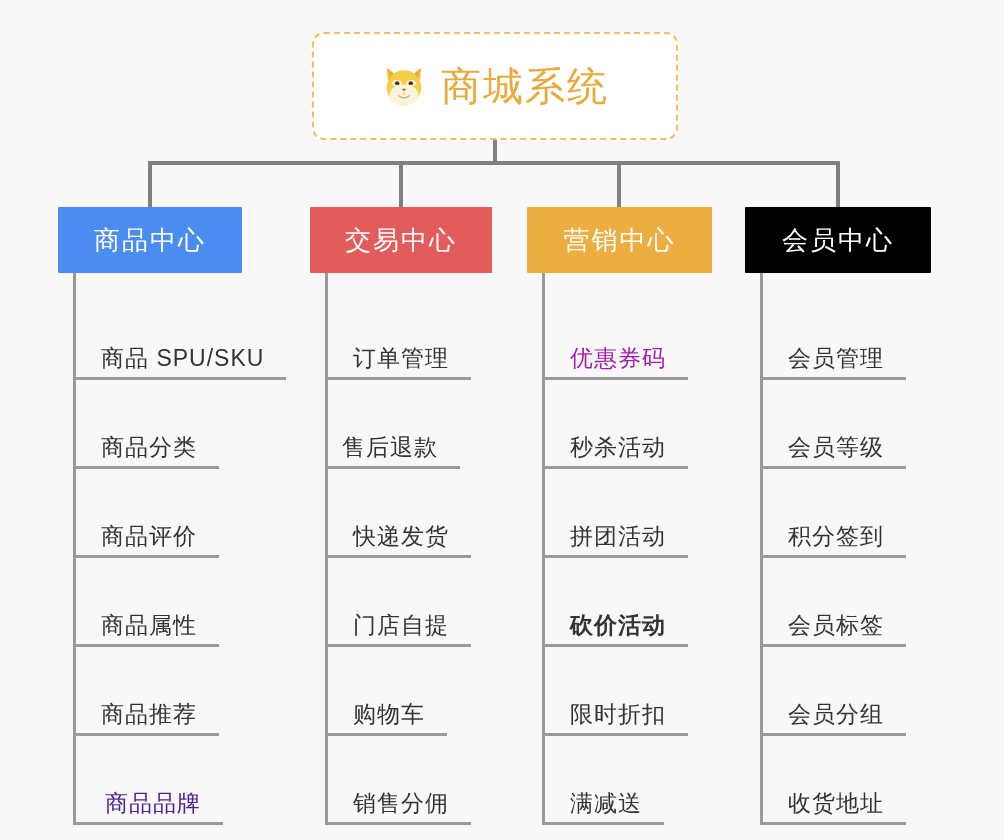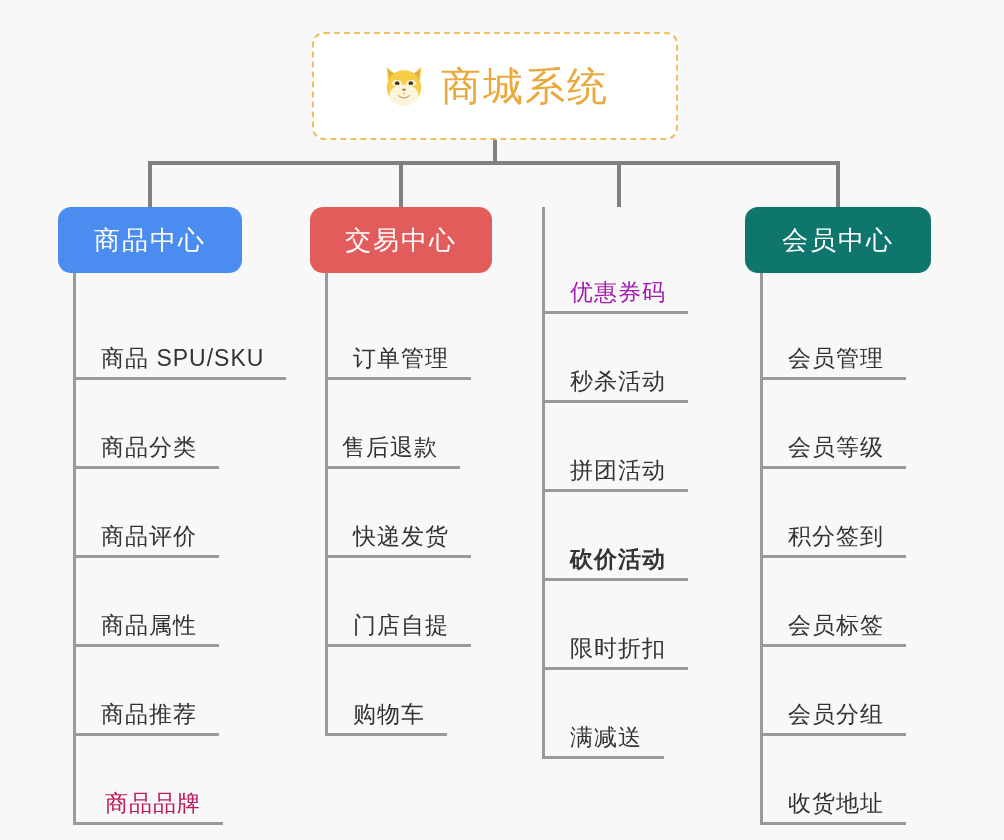--- a/index.html
+++ b/index.html
@@ -60,21 +60,21 @@
   .conn-v { width: 4px; }
   .conn-h { height: 4px; }
 
   
   .branch {
     position: absolute;
     top: 207px;
   }
   .branch-head {
     height: 66px;
-    border-radius: 13px;
+    border-radius: 1px;
     display: flex;
     align-items: center;
     justify-content: center;
     color: #ffffff;
     font-size: 26px;
     letter-spacing: 2px;
     box-sizing: border-box;
   }
 
   
@@ -157,21 +157,21 @@
       <div class="leaf">
           <span class="leaf-inner" style="border-bottom-color: rgb(154, 154, 154); color: rgb(51, 51, 51);">商品评价</span>
         </div>
       <div class="leaf">
           <span class="leaf-inner" style="border-bottom-color: rgb(154, 154, 154); color: rgb(51, 51, 51);">商品属性</span>
         </div>
       <div class="leaf">
           <span class="leaf-inner" style="border-bottom-color: rgb(154, 154, 154); color: rgb(51, 51, 51);">商品推荐</span>
         </div>
       <div class="leaf">
-          <span class="leaf-inner" style="border-bottom-color: rgb(154, 154, 154); color: #be185d; padding-left: 32px;">商品品牌</span>
+          <span class="leaf-inner" style="border-bottom-color: rgb(154, 154, 154); color: #4c1d95; padding-left: 32px;">商品品牌</span>
         </div>
     </div>
   </div>
 
   <div class="branch" style="left:310px; width:182px;">
     <div class="branch-head" style="background: rgb(227, 92, 92);">交易中心</div>
     <div class="leaf-list">
       <div class="leaf-spine" style="background: rgb(154, 154, 154);"></div>
       <div class="leaf">
           <span class="leaf-inner" style="border-bottom-color: rgb(154, 154, 154); color: rgb(51, 51, 51);">订单管理</span>
@@ -181,24 +181,28 @@
         </div>
       <div class="leaf">
           <span class="leaf-inner" style="border-bottom-color: rgb(154, 154, 154); color: rgb(51, 51, 51);">快递发货</span>
         </div>
       <div class="leaf">
           <span class="leaf-inner" style="border-bottom-color: rgb(154, 154, 154); color: rgb(51, 51, 51);">门店自提</span>
         </div>
       <div class="leaf">
           <span class="leaf-inner" style="border-bottom-color: rgb(154, 154, 154); color: rgb(51, 51, 51);">购物车</span>
         </div>
+      <div class="leaf">
+          <span class="leaf-inner" style="border-bottom-color: rgb(154, 154, 154); color: rgb(51, 51, 51);">销售分佣</span>
+        </div>
     </div>
   </div>
 
   <div class="branch" style="left:527px; width:185px;">
+    <div class="branch-head" style="background: rgb(238, 173, 65);">营销中心</div>
     <div class="leaf-list">
       <div class="leaf-spine" style="background: rgb(154, 154, 154);"></div>
       <div class="leaf">
           <span class="leaf-inner" style="border-bottom-color: rgb(154, 154, 154); color: #a21caf;">优惠券码</span>
         </div>
       <div class="leaf">
           <span class="leaf-inner" style="border-bottom-color: rgb(154, 154, 154); color: rgb(51, 51, 51);">秒杀活动</span>
         </div>
       <div class="leaf">
           <span class="leaf-inner" style="border-bottom-color: rgb(154, 154, 154); color: rgb(51, 51, 51);">拼团活动</span>
@@ -209,21 +213,21 @@
       <div class="leaf">
           <span class="leaf-inner" style="border-bottom-color: rgb(154, 154, 154); color: rgb(51, 51, 51);">限时折扣</span>
         </div>
       <div class="leaf">
           <span class="leaf-inner" style="border-bottom-color: rgb(154, 154, 154); color: rgb(51, 51, 51);">满减送</span>
         </div>
     </div>
   </div>
 
   <div class="branch" style="left:745px; width:186px;">
-    <div class="branch-head" style="background: #0f766e; font-family: Liberation Serif, serif;">会员中心</div>
+    <div class="branch-head" style="background: #000000; font-family: Liberation Serif, serif;">会员中心</div>
     <div class="leaf-list">
       <div class="leaf-spine" style="background: rgb(154, 154, 154);"></div>
       <div class="leaf">
           <span class="leaf-inner" style="border-bottom-color: rgb(154, 154, 154); color: rgb(51, 51, 51);">会员管理</span>
         </div>
       <div class="leaf">
           <span class="leaf-inner" style="border-bottom-color: rgb(154, 154, 154); color: rgb(51, 51, 51);">会员等级</span>
         </div>
       <div class="leaf">
           <span class="leaf-inner" style="border-bottom-color: rgb(154, 154, 154); color: rgb(51, 51, 51);">积分签到</span>

